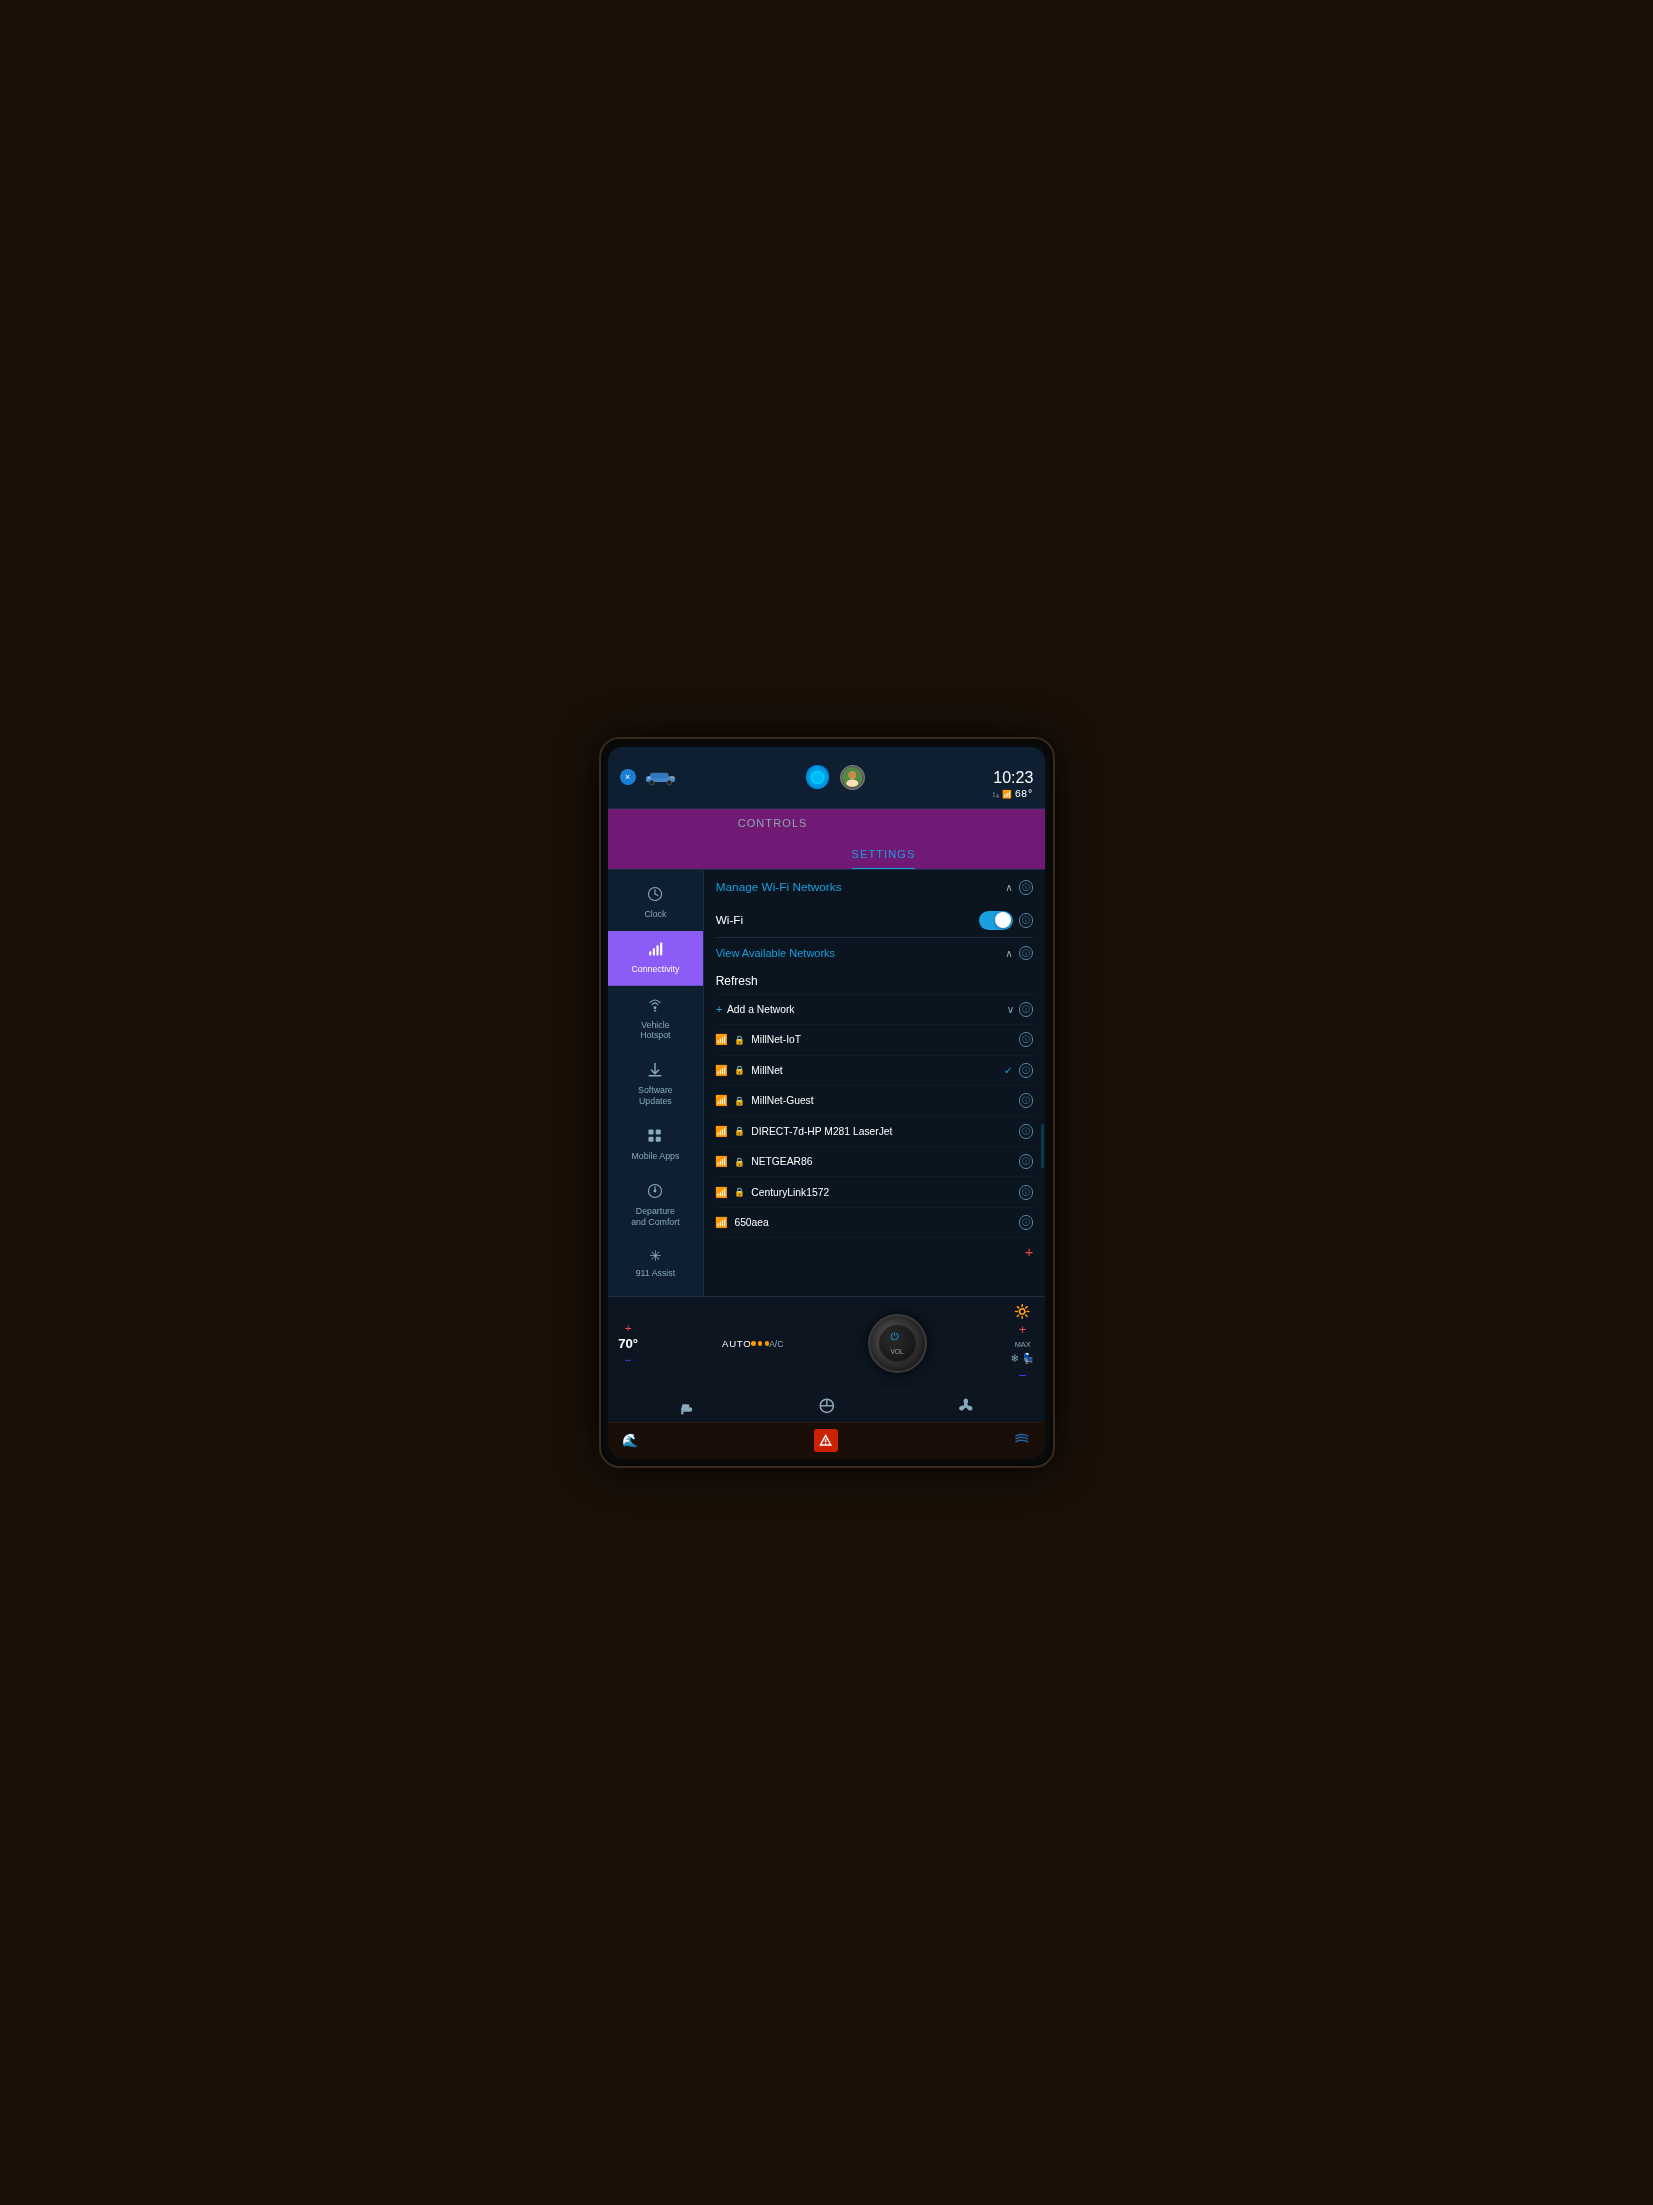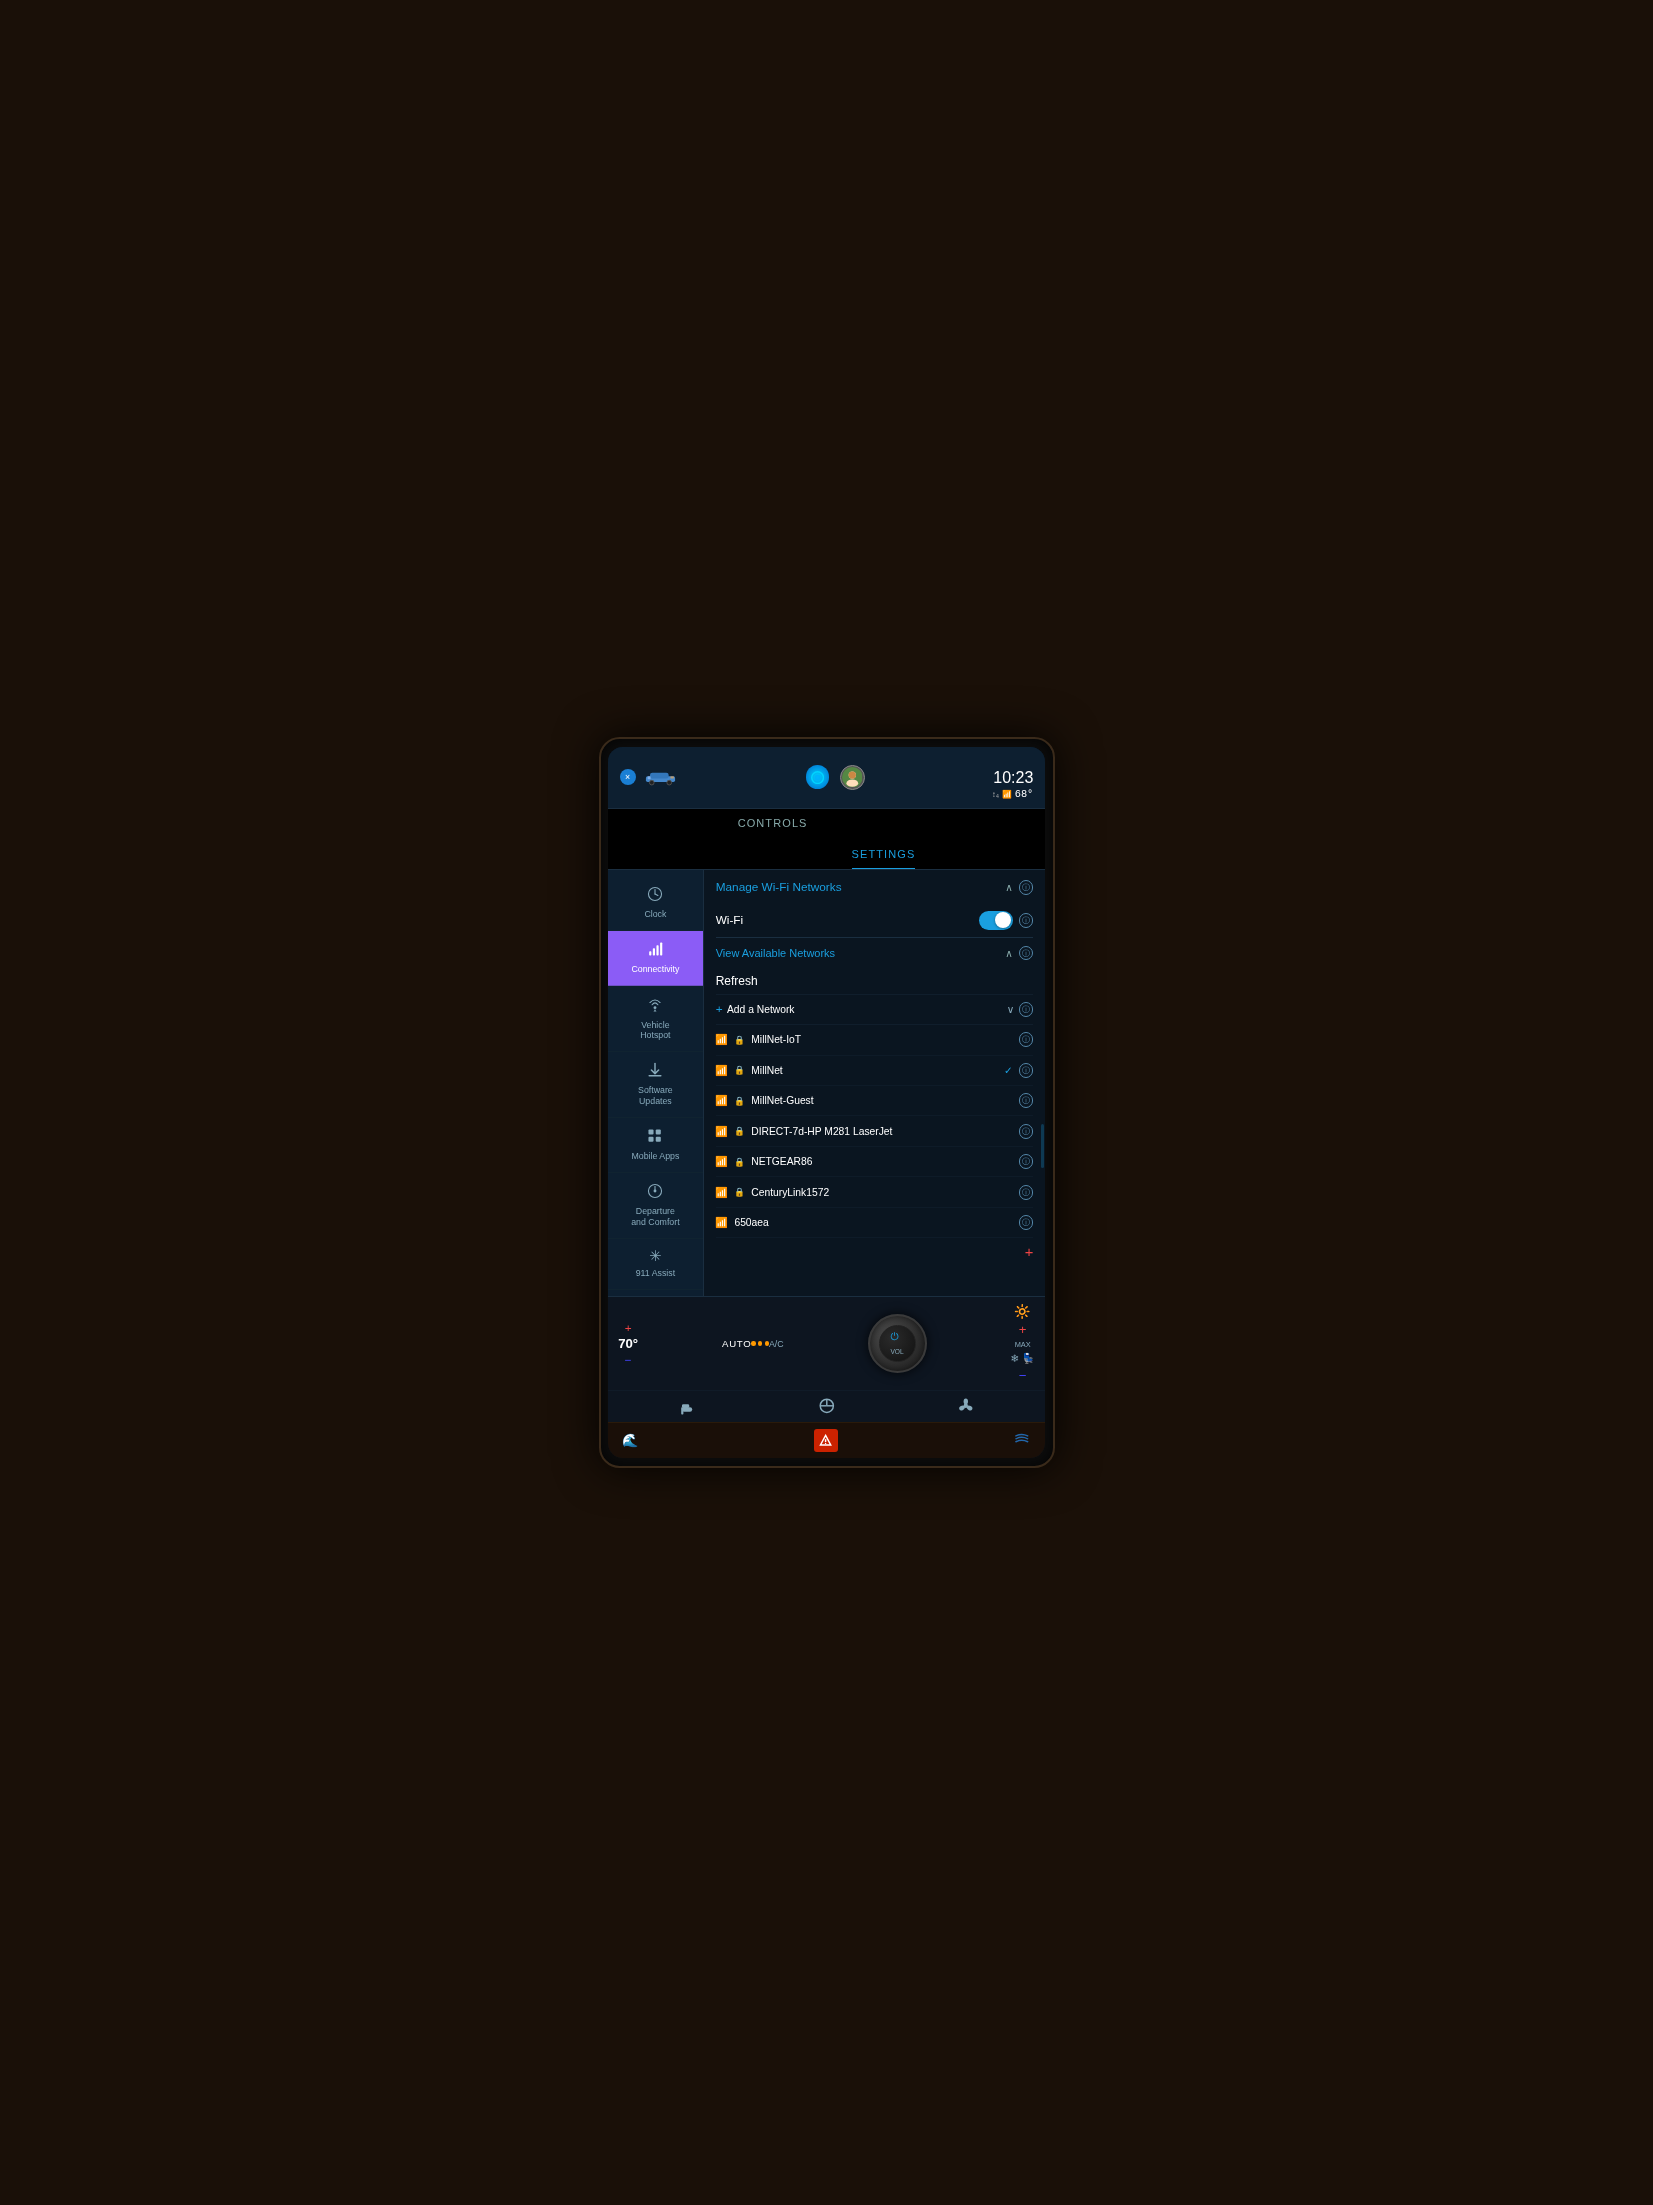--- a/index.html
+++ b/index.html
@@ -126,21 +126,21 @@
     }
 
     .temp {
       color: white;
       font-size: 10.3px;
       font-family: Liberation Mono, monospace;
     }
 
     
     .tab-bar {
-      background: #000000;
+      background: #701a75;
       display: flex;
       justify-content: center;
       gap: 44px;
       padding: 8.8px 0 0;
       border-bottom: 0.7px solid #1a2e40;
     }
 
     .tab {
       color: #8aa;
       font-size: 11px;

